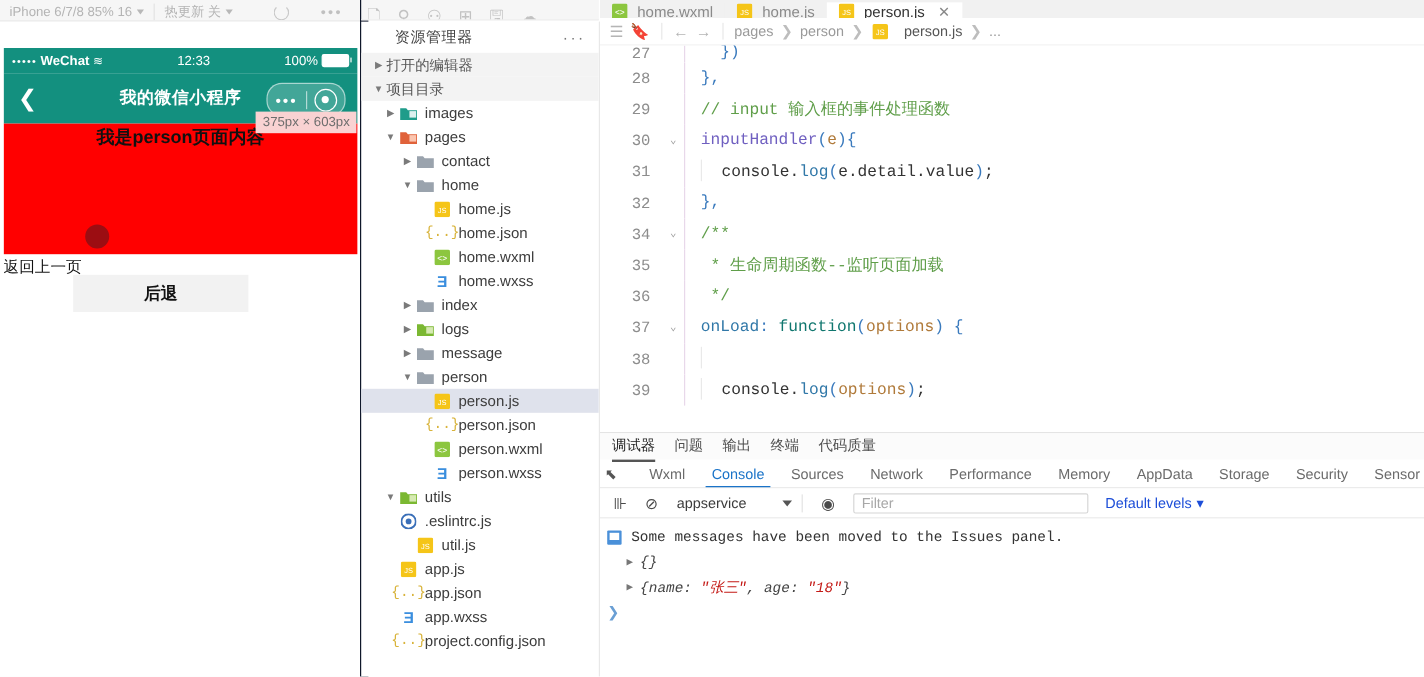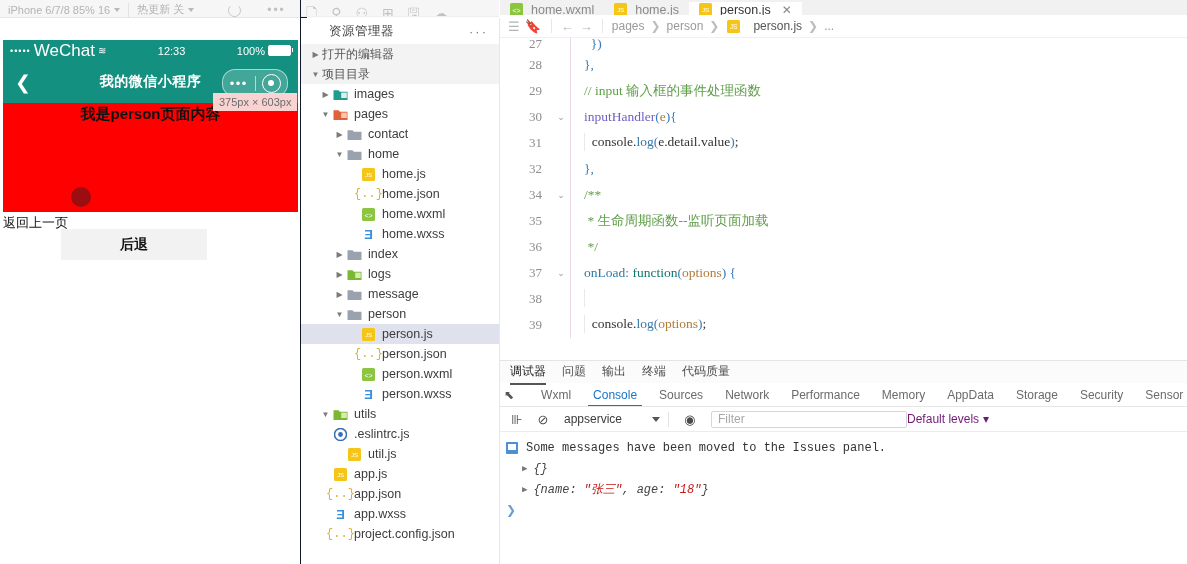--- a/index.html
+++ b/index.html
@@ -72,21 +72,21 @@
     overflow: hidden;
   }
   .wx-status {
     height: 21px; background: #13907f;
     display: flex; align-items: center;
     color: #ffffff; font-size: 11px;
     padding: 0 7px; box-sizing: border-box;
   }
   .wx-status-left { display: flex; align-items: center; gap: 3px; flex: 0 0 auto; }
   .dotrow { letter-spacing: 1px; font-size: 9px; }
-  .wx-carrier { font-weight: normal; font-size: 17px; text-align: center; }
+  .wx-carrier { font-weight: bold; font-size: 11px; text-align: center; }
   .wifi-glyph { font-size: 10px; }
   .wx-status-mid { flex: 1; text-align: center; font-size: 11px; }
   .wx-status-right { display: flex; align-items: center; gap: 3px; }
   .batt-pct { font-size: 11px; }
   .batt {
     width: 21px; height: 9px;
     border: 1px solid #ffffff; border-radius: 2px;
     background: #ffffff; position: relative;
   }
   .batt:after {
@@ -247,21 +247,21 @@
   .bc-sep { color: #bdbdbd; }
   .bc-item { color: #9a9a9a; }
   .bc-item.file { color: #555; }
   .bc-vbar { width:1px; height:14px; background:#e8e8e8; margin:0 3px; }
 
   .code-area {
     position: relative;
     height: 320px;
     background: #ffffff;
     overflow: hidden;
-    font-family: Liberation Serif, serif;
+    font-family: Liberation Mono, monospace;
     font-size: 13.5px;
   }
   .cline {
     height: 26px; display: flex; align-items: center;
     white-space: pre;
   }
   .ln {
     width: 52px; flex: 0 0 52px; text-align: right;
     padding-right: 10px; box-sizing: border-box;
     color: #8d8d8d; font-size: 13px;
@@ -347,21 +347,21 @@
   }
   .ct-caret { border-left:4px solid transparent;border-right:4px solid transparent;border-top:5px solid #555; }
   .filter-box {
     width: 196px; height: 17px;
     border: 1px solid #d6d6d6; border-radius: 2px;
     display: flex; align-items: center;
     padding-left: 6px; box-sizing: border-box;
     font-size: 12px; color: #a8a8a8;
     margin-left: 8px;
   }
-  .levels { font-size: 12px; color: #701a75; display:flex; align-items:center; gap:4px;}
+  .levels { margin-left: 14px; font-size: 12px; color: #1d4ed8; display:flex; align-items:center; gap:4px;}
   .con-body {
     font-family: "Liberation Mono", monospace;
     font-size: 12px; color: #333;
     padding-top: 5px;
   }
   .con-row {
     display: flex; align-items: center;
     height: 21px; padding-left: 6px;
     white-space: pre;
   }

